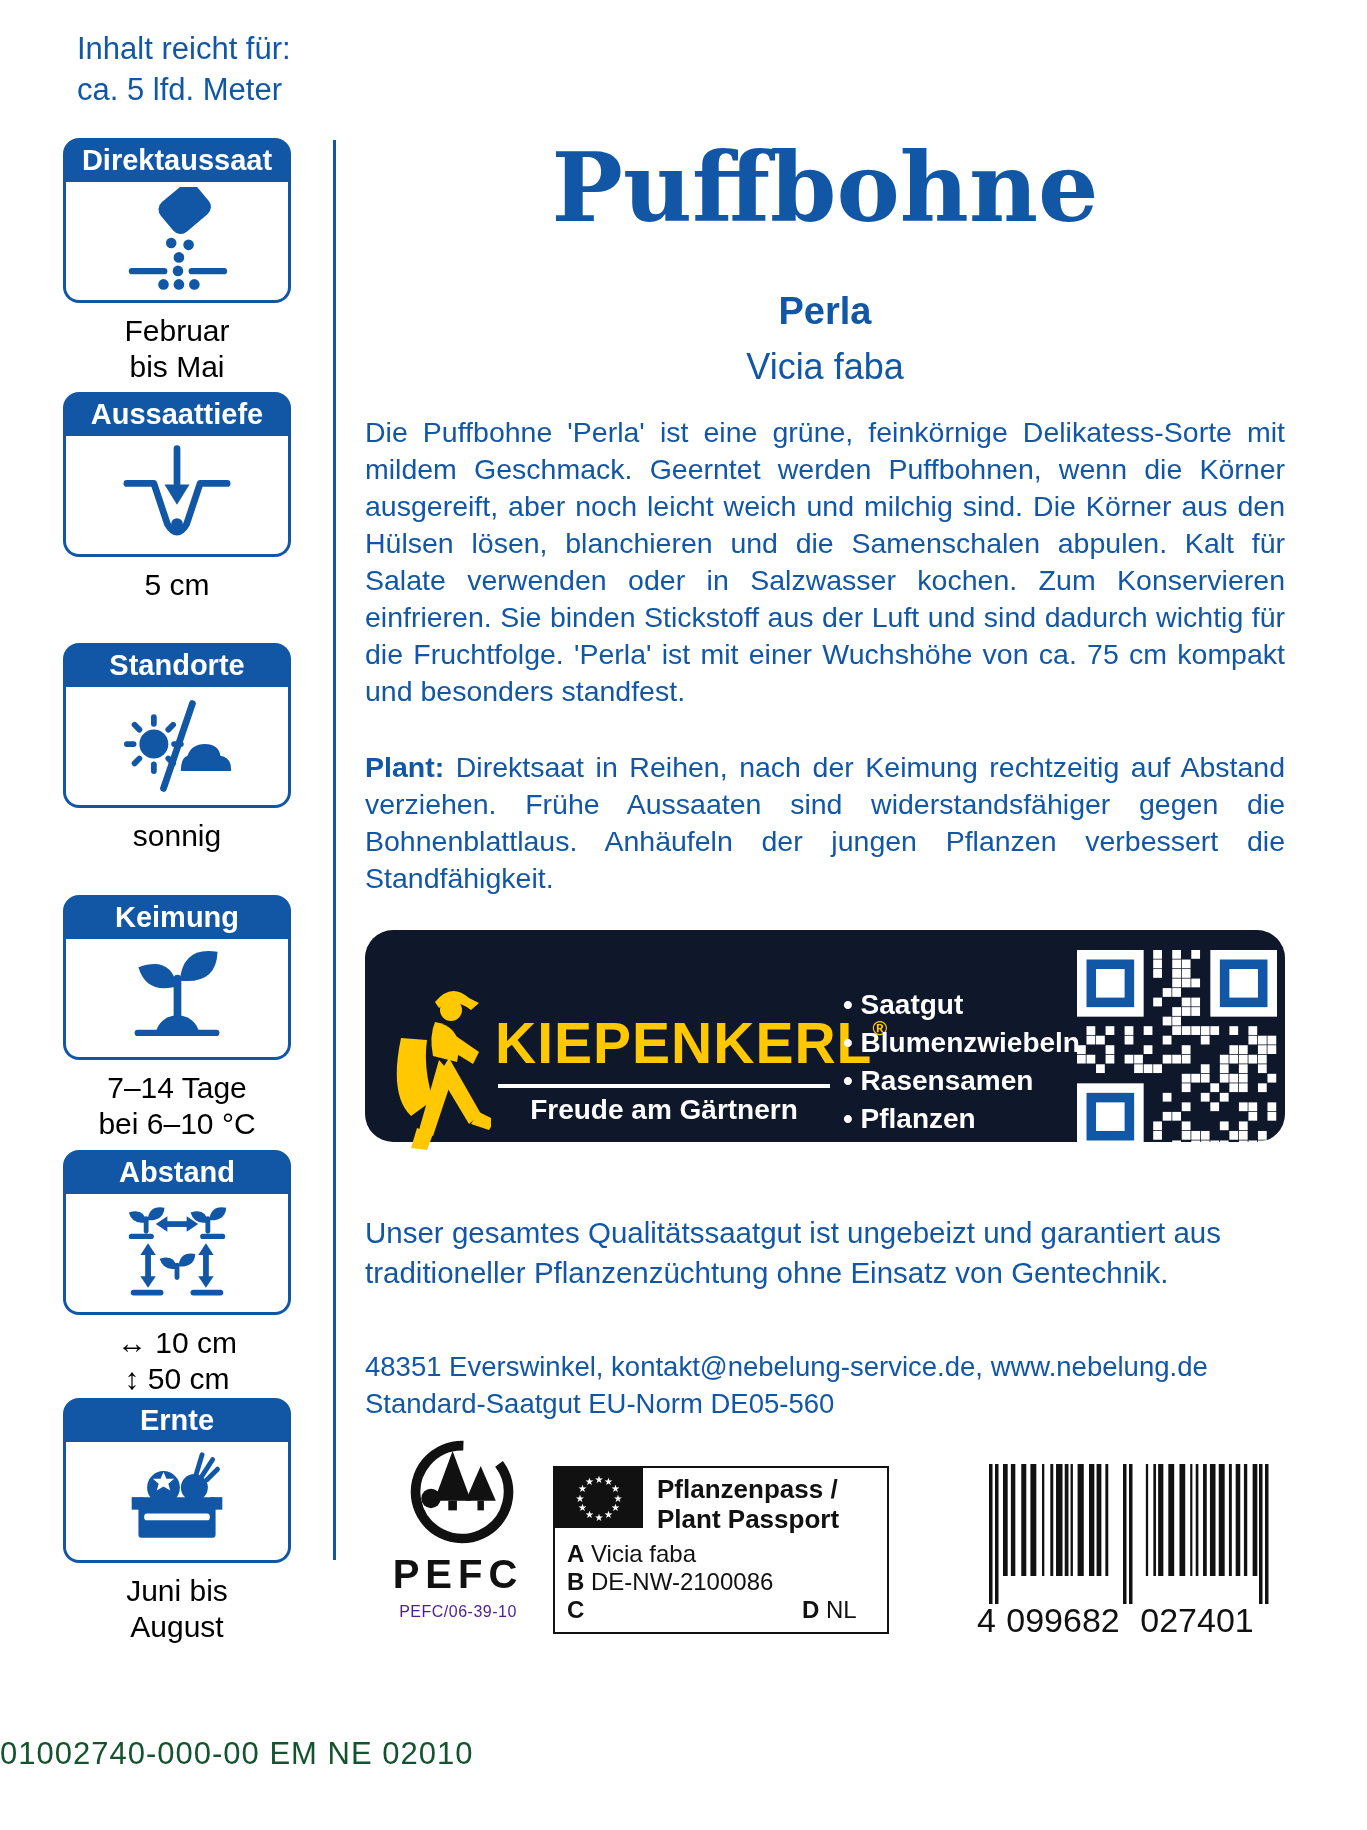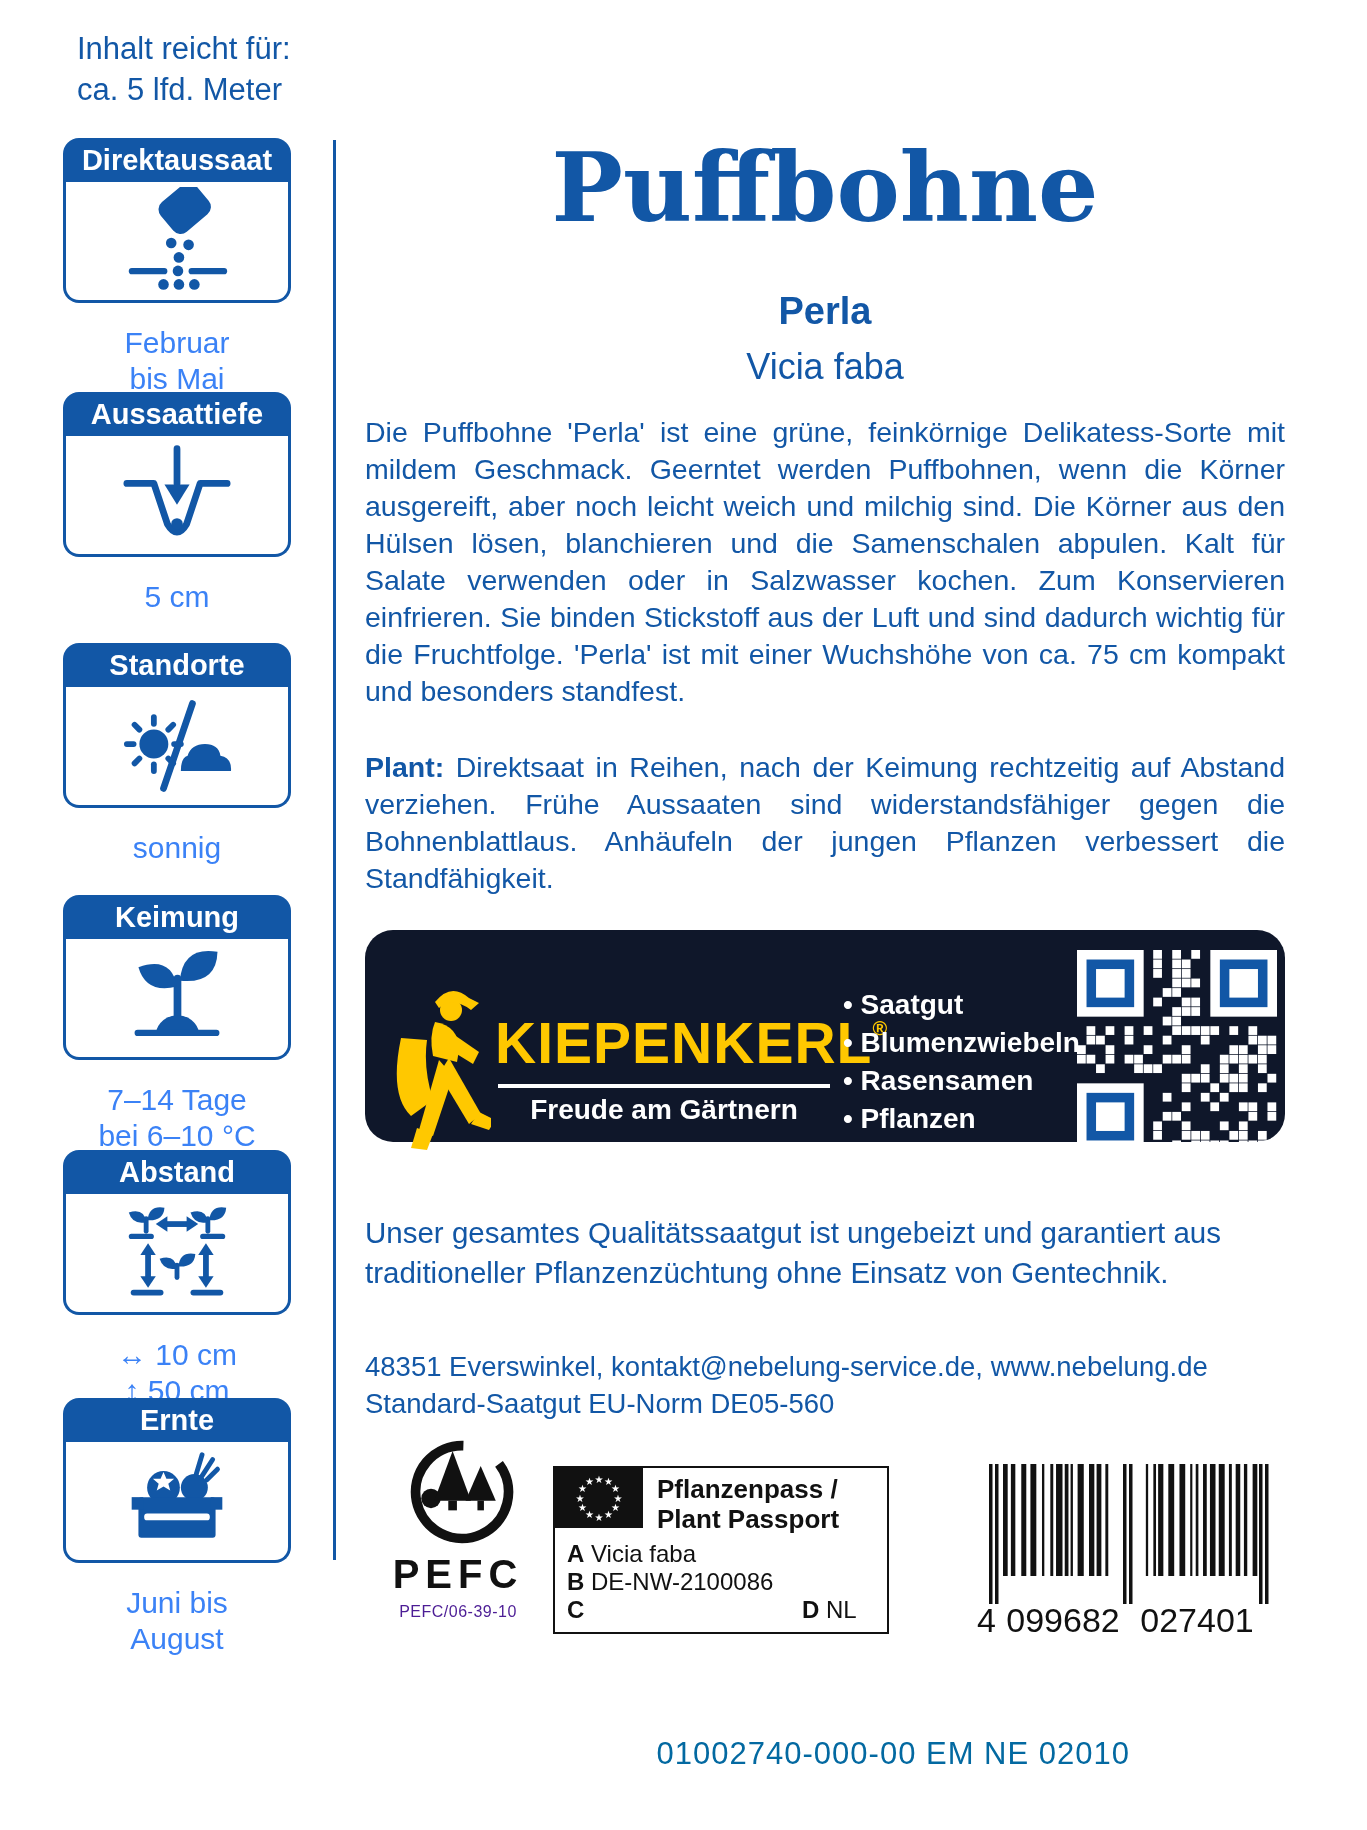--- a/index.html
+++ b/index.html
@@ -9,21 +9,21 @@
   
   .content-note{left:77px;top:28px;font-size:31px;line-height:41px;font-weight:500;}
   
   .divider{left:333px;top:140px;width:3px;height:1420px;background:#1257A6;}
   
   .ib{position:absolute;left:63px;width:228px;text-align:center;}
   .ib-head{background:#1257A6;color:#fff;font-weight:bold;font-size:29px;line-height:44px;
            border-radius:16px 16px 0 0;}
   .ib-body{height:118px;border:3px solid #1257A6;border-top:none;border-radius:0 0 16px 16px;
            display:flex;align-items:center;justify-content:center;background:#fff;}
-  .ib-cap{font-size:30px;line-height:36px;margin-top:22px;color:#3b82f6;}
+  .ib-cap{font-size:30px;line-height:36px;margin-top:10px;color:#000000;}
   
   .title{left:365px;top:138px;width:920px;text-align:center;
          font-family:"DejaVu Serif",serif;font-weight:bold;font-size:95px;line-height:100px;}
   .variety{left:365px;top:290px;width:920px;text-align:center;font-weight:bold;font-size:38px;}
   .botanical{left:365px;top:346px;width:920px;text-align:center;font-size:36px;}
   .desc{left:365px;top:414px;width:920px;font-size:28.5px;line-height:37px;text-align:justify;}
   .tip{left:365px;top:749px;width:920px;font-size:28.5px;line-height:37px;text-align:justify;}
   .tip b{font-weight:bold;}
   
   .banner{left:365px;top:930px;width:920px;height:212px;background:#0f172a;border-radius:28px;color:#fff;}
@@ -47,21 +47,21 @@
   .pefc-name{font-weight:bold;font-size:40px;letter-spacing:6px;color:#111;margin-top:2px;
              font-family:"Liberation Sans",sans-serif;}
   .pefc-code{font-size:16px;color:#4c1d95;margin-top:6px;letter-spacing:0.5px;}
   .passport{left:553px;top:1466px;width:332px;height:164px;border:2.5px solid #111;background:#fff;color:#111;}
   .pp-flag{position:absolute;left:0;top:0;width:88px;height:60px;background:#111;}
   .pp-title{position:absolute;left:102px;top:6px;font-weight:bold;font-size:26px;line-height:30px;color:#111;}
   .pp-row{position:absolute;left:12px;color:#111;font-size:24px;white-space:nowrap;}
   .pp-row b{font-weight:bold;}
   .pp-d{position:absolute;left:235px;top:0;text-align:right;}
   .barcode{left:975px;top:1464px;width:312px;height:172px;}
-  .footer-code{left:0;top:1736px;width:1130px;text-align:right;color:#0369a1;
+  .footer-code{left:0;top:1736px;width:1130px;text-align:left;color:#14532d;
                font-size:31px;letter-spacing:1px;}
 </style>
 </head>
 <body>
 
 <div class="page">
 
   <div class="abs content-note">
     <div>Inhalt reicht für:</div>
     <div>ca. 5 lfd. Meter</div>

